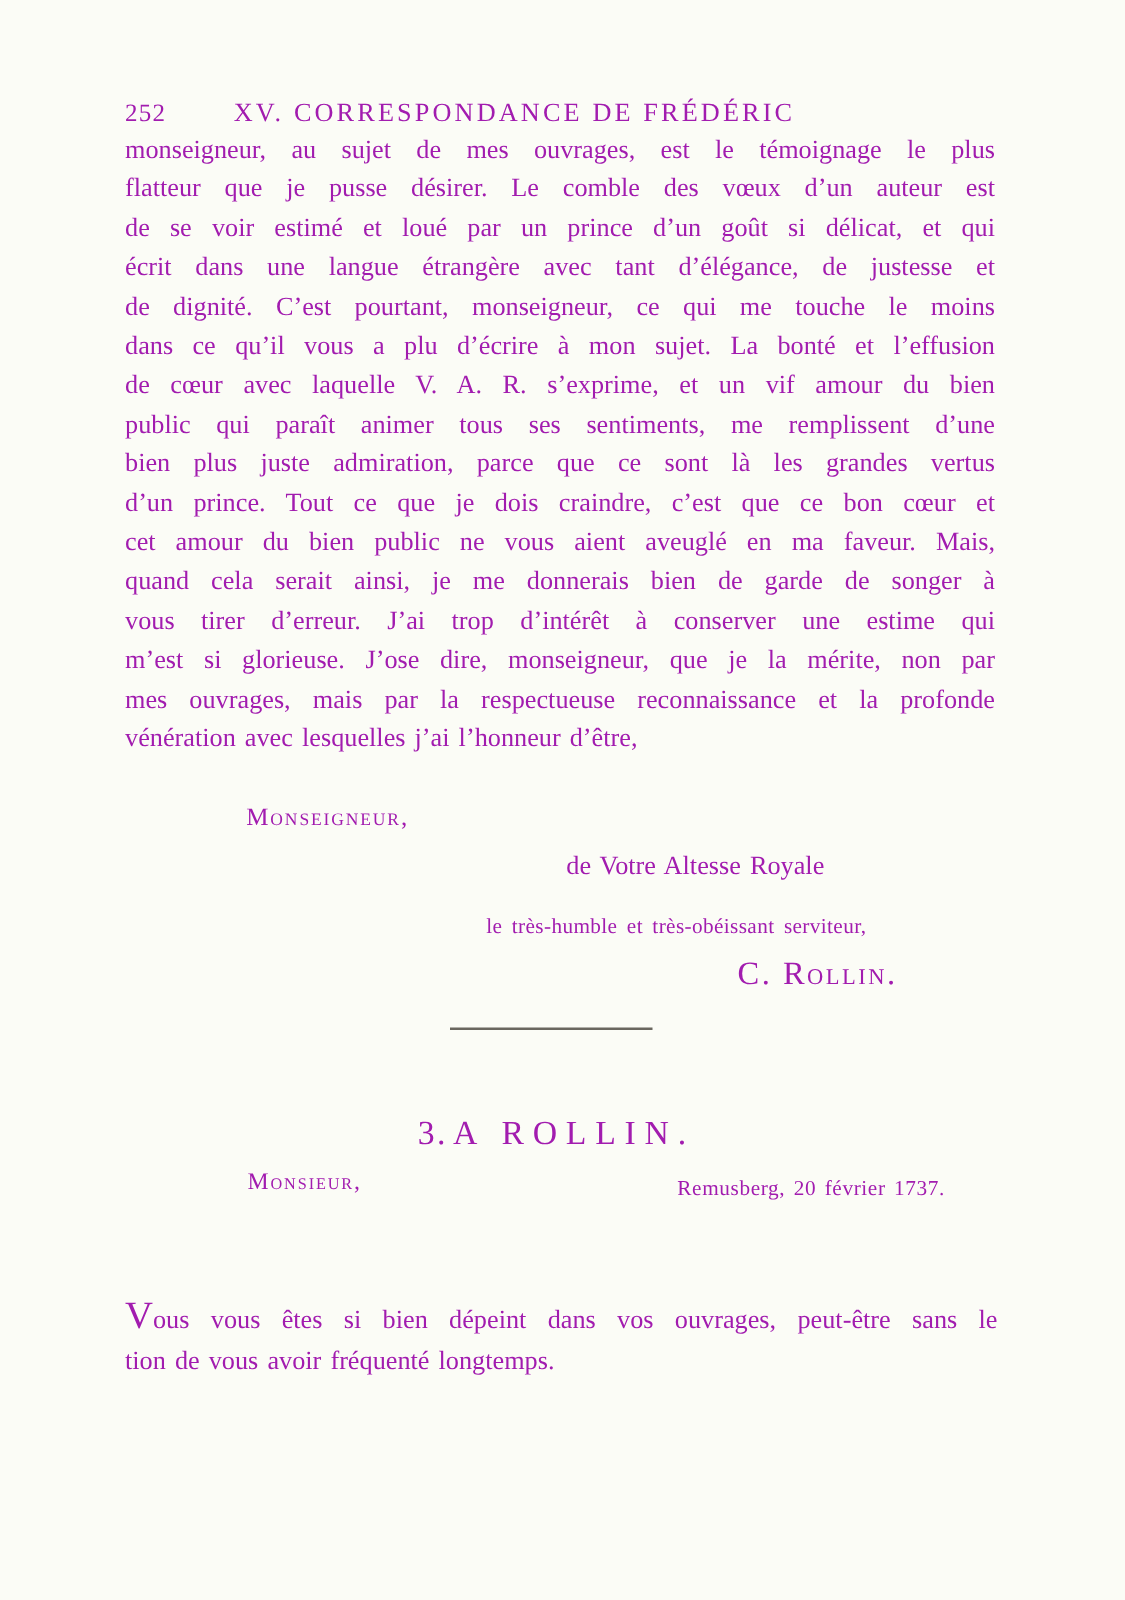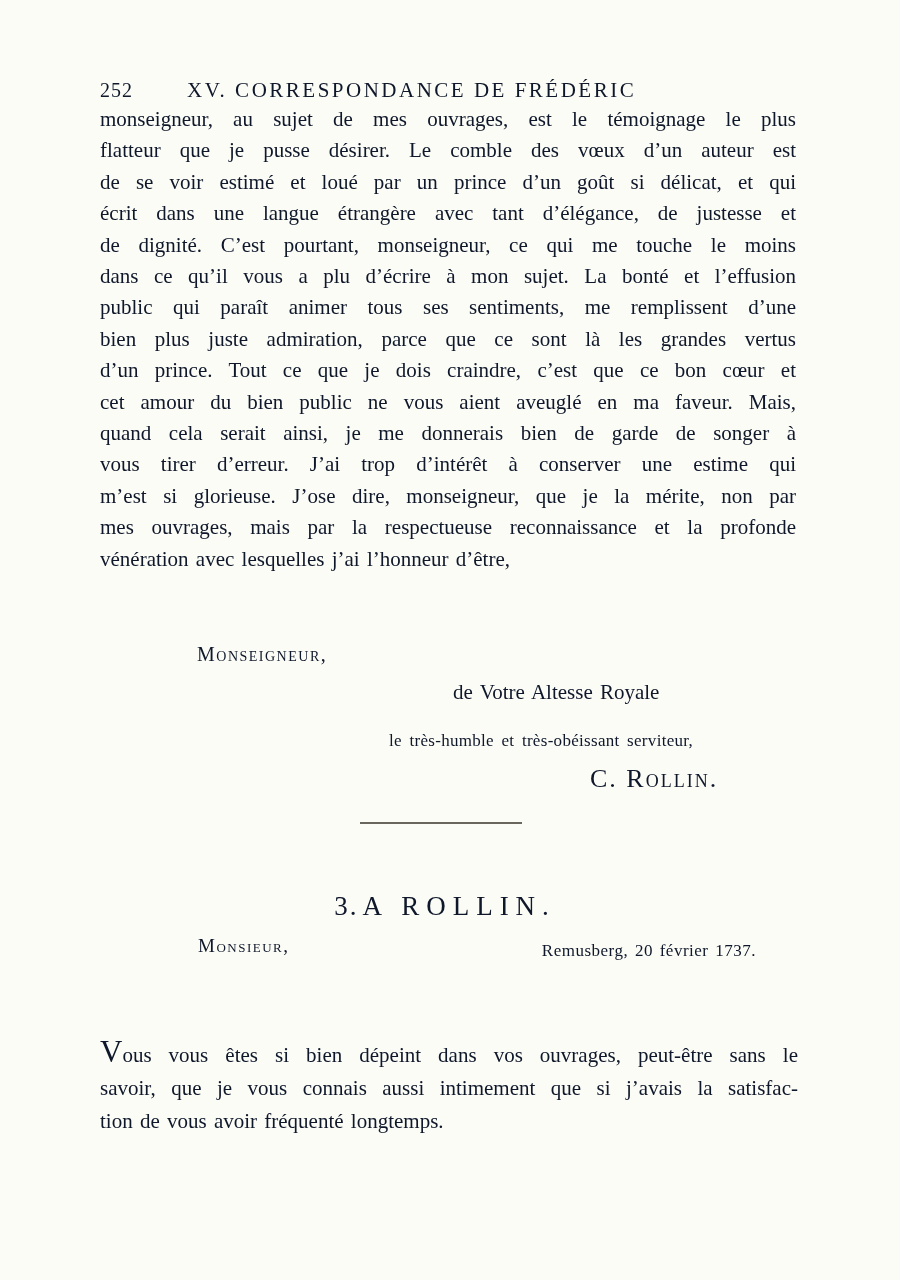--- a/index.html
+++ b/index.html
@@ -5,21 +5,21 @@
   html, body { margin: 0; padding: 0; }
   body {
     width: 900px; height: 1280px;
     background: #fbfcf6;
     font-family: "Liberation Serif", serif;
   }
   .page {
     position: relative;
     width: 900px; height: 1280px;
     background: #fbfcf6;
-    color: #0f172a;
+    color: #a21caf;
     overflow: hidden;
     border-radius: 22px;
   }
 
   
   .running-header {
     position: absolute; top: 78px; left: 100px; width: 696px;
     display: flex; align-items: baseline;
   }
   .page-number {
@@ -106,20 +106,21 @@
     <span class="running-title">XV.  CORRESPONDANCE DE FRÉDÉRIC</span>
   </div>
 
   <div class="body-block letter2-body">
     <div class="bline">monseigneur, au sujet de mes ouvrages, est le témoignage le plus</div>
     <div class="bline">flatteur que je pusse désirer.  Le comble des vœux d’un auteur est</div>
     <div class="bline">de se voir estimé et loué par un prince d’un goût si délicat, et qui</div>
     <div class="bline">écrit dans une langue étrangère avec tant d’élégance, de justesse et</div>
     <div class="bline">de dignité.  C’est pourtant, monseigneur, ce qui me touche le moins</div>
     <div class="bline">dans ce qu’il vous a plu d’écrire à mon sujet.  La bonté et l’effusion</div>
+    <div class="bline">de cœur avec laquelle V. A. R. s’exprime, et un vif amour du bien</div>
     <div class="bline">public qui paraît animer tous ses sentiments, me remplissent d’une</div>
     <div class="bline">bien plus juste admiration, parce que ce sont là les grandes vertus</div>
     <div class="bline">d’un prince.  Tout ce que je dois craindre, c’est que ce bon cœur et</div>
     <div class="bline">cet amour du bien public ne vous aient aveuglé en ma faveur.  Mais,</div>
     <div class="bline">quand cela serait ainsi, je me donnerais bien de garde de songer à</div>
     <div class="bline">vous tirer d’erreur.  J’ai trop d’intérêt à conserver une estime qui</div>
     <div class="bline">m’est si glorieuse.  J’ose dire, monseigneur, que je la mérite, non par</div>
     <div class="bline">mes ouvrages, mais par la respectueuse reconnaissance et la profonde</div>
     <div class="bline last">vénération avec lesquelles j’ai l’honneur d’être,</div>
   </div>
@@ -134,17 +135,16 @@
   <div class="letter3-heading">
     <span class="heading-number">3.</span>
     <span class="heading-title">A ROLLIN.</span>
   </div>
 
   <div class="dateline">Remusberg, 20 février 1737.</div>
   <div class="salutation-monsieur">Monsieur,</div>
 
   <div class="body-block letter3-body">
     <div class="bline"><span class="initial-cap">V</span><span>ous vous êtes si bien dépeint dans vos ouvrages, peut-être sans le</span></div>
-    <div class="bline">savoir, que je vous connais aussi intimement que si j’avais la satisfac-</div>
     <div class="bline last">tion de vous avoir fréquenté longtemps.</div>
   </div>
 
 </div>
 
 </body></html>

